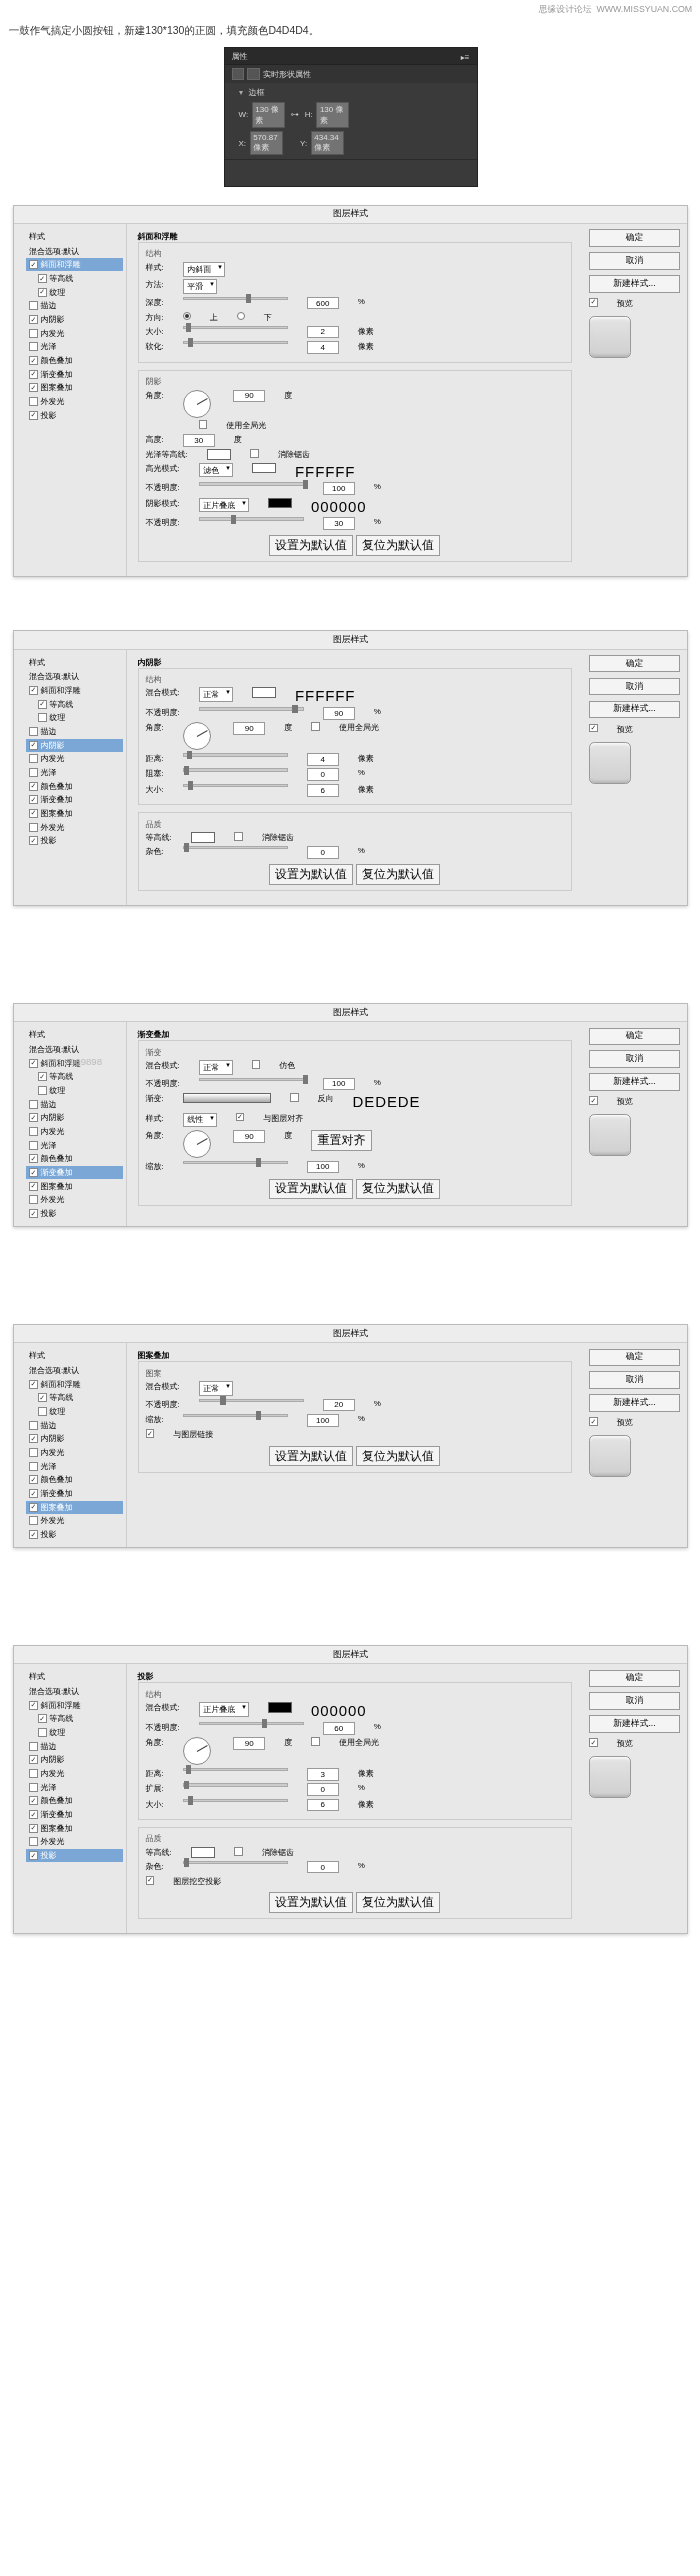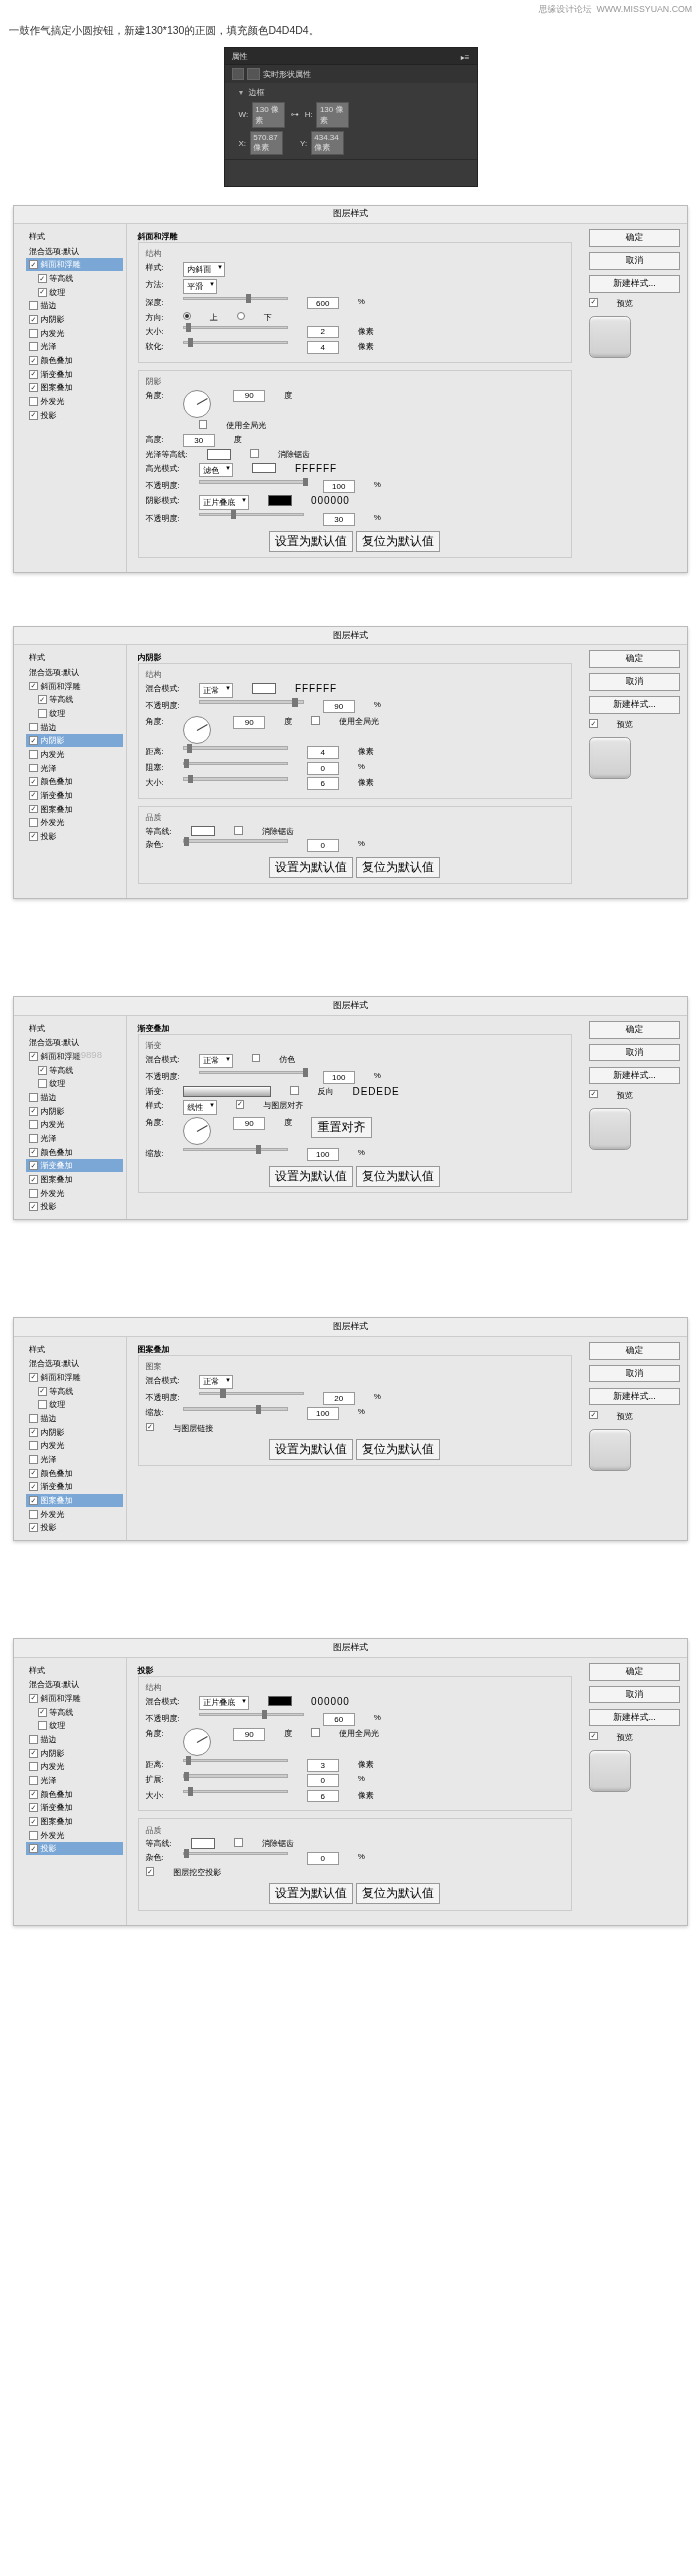--- a/index.html
+++ b/index.html
@@ -43,21 +43,21 @@
 .swatch.white { background: #fff; }
 .swatch.black { background: #000; }
 .swatch.grad { background: linear-gradient(#fff,#aaa); }
 .swatch.contour { background: #fff; }
 .radio { width: 8px; height: 8px; border: 0.9px solid #777; border-radius: 50%; display: inline-block; background: #fff; position: relative; }
 .radio.on::after { content: ""; position: absolute; inset: 0.9px; background: #333; border-radius: 50%; }
 .btn-sm { background: #f4f4f4; border: 0.9px solid #999; font-size: 12px; padding: 0.9px 5.3px; }
 .center-btns { text-align: center; margin-top: 5.3px; }
 .angle-dial { width: 28px; height: 28px; border: 0.9px solid #888; border-radius: 50%; background: #fff; display: inline-block; position: relative; margin-right: 3.5px; }
 .angle-dial::after { content: ""; position: absolute; width: 12.3px; height: 0.9px; background: #444; top: 50%; left: 50%; transform-origin: left; transform: rotate(-30deg); }
-.hex { font-size: 10px; letter-spacing: 0.9px; }
+.hex { font-size: 15px; letter-spacing: 0.9px; }
 .pat-swatch { width: 42px; height: 42px; border: 0.9px solid #888; background: #e6e6e6; display: inline-block; }
 .gap { height: 44px; }
 </style>
 </head>
 <body>
 
 <div class="header">
   <span></span>
   <span><span>思缘设计论坛</span>&nbsp;&nbsp;<span>WWW.MISSYUAN.COM</span></span>
 </div>

